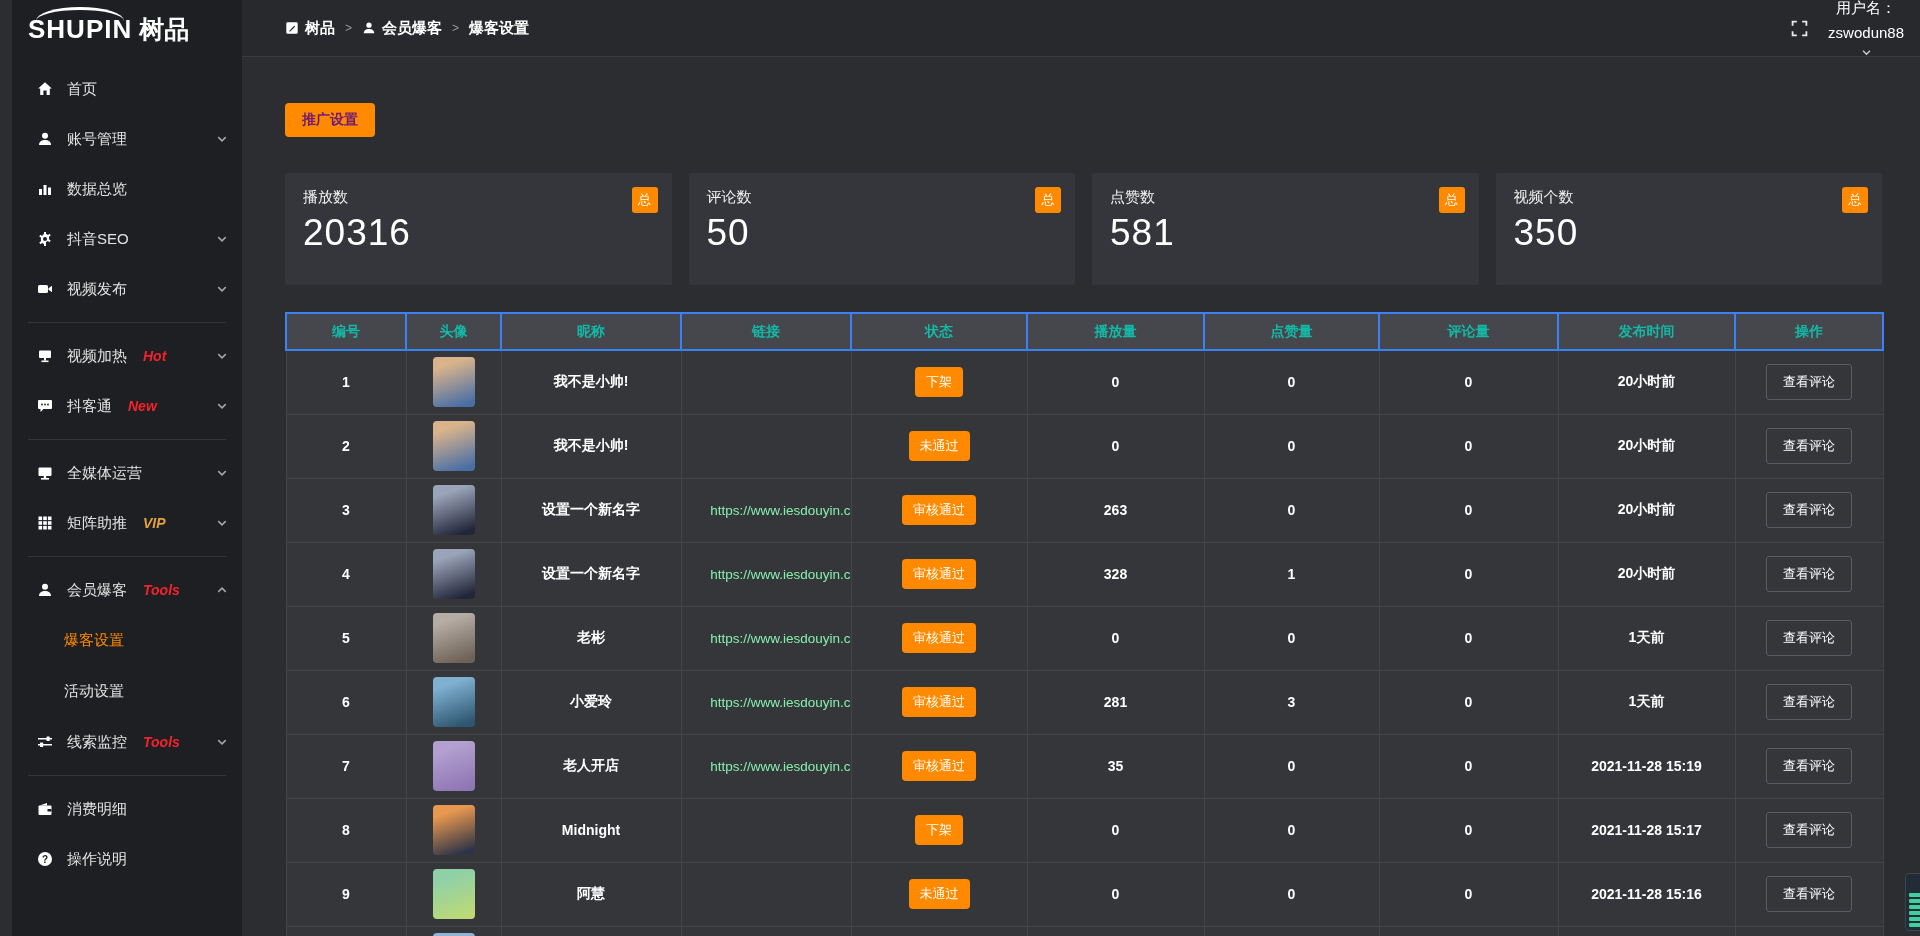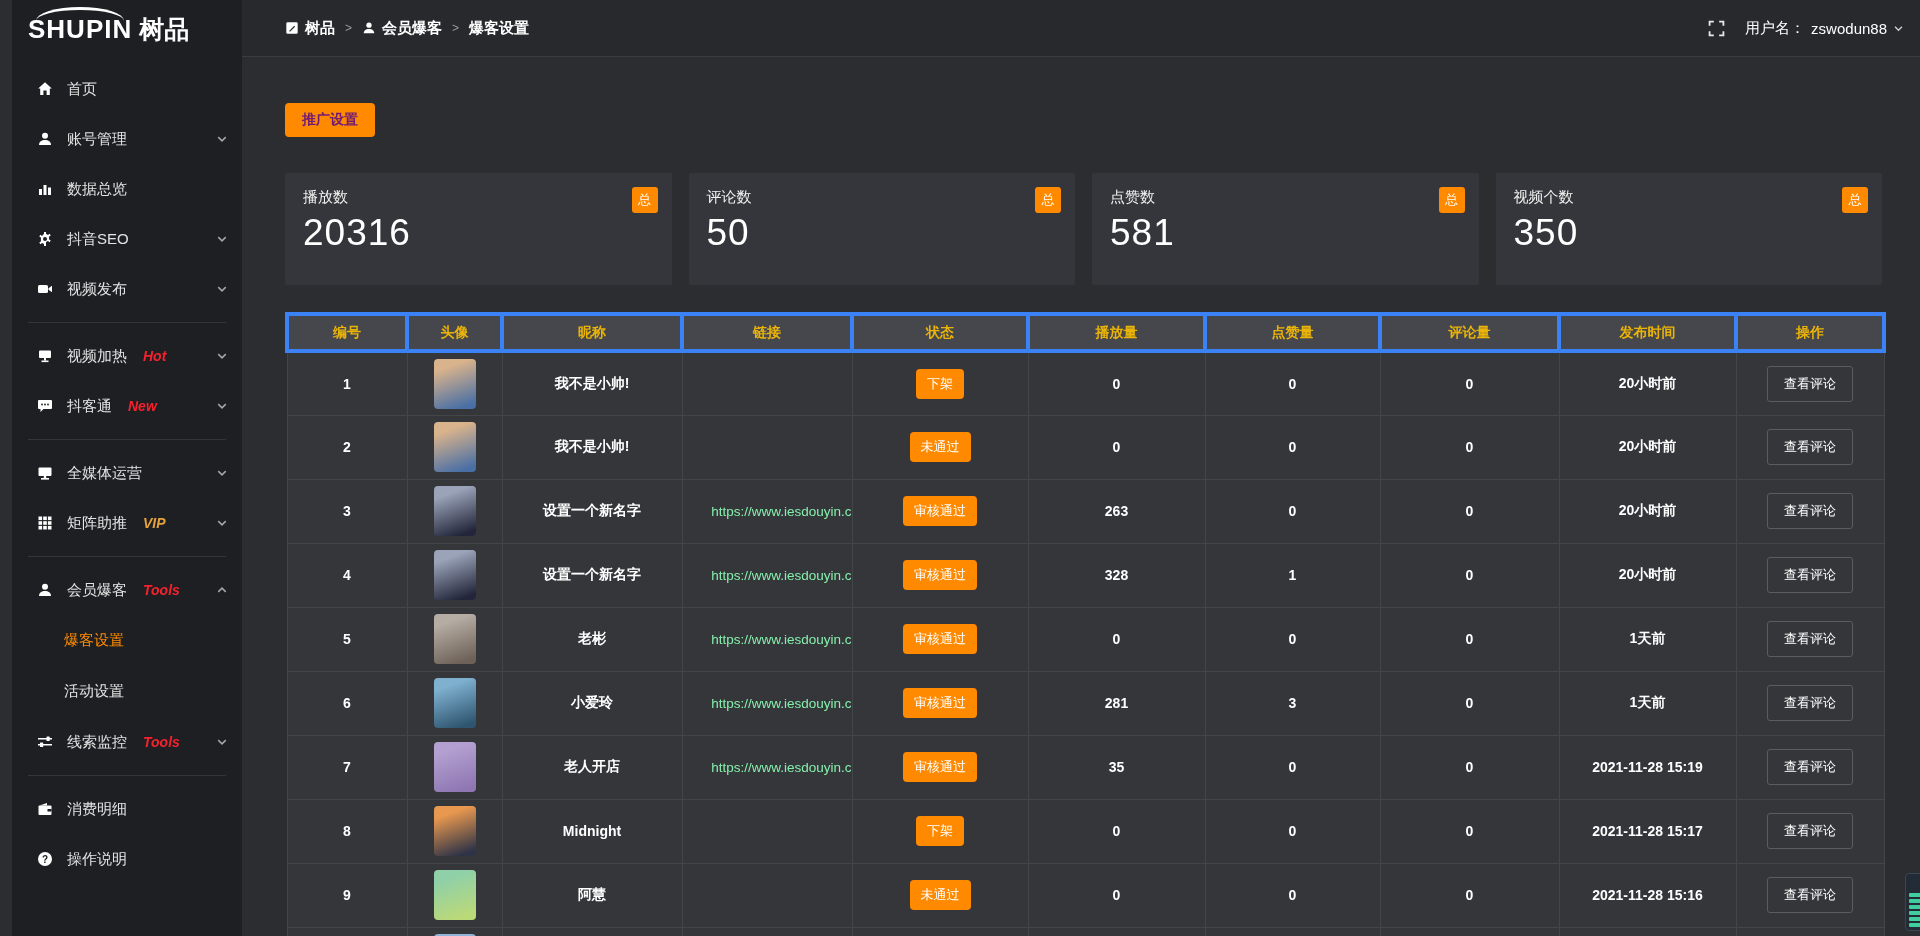--- a/index.html
+++ b/index.html
@@ -34,21 +34,21 @@
   .topbar { height:57px; display:flex; align-items:center;
     padding:0 16px 0 55px; background:#27292d; border-bottom:1px solid #3a3c41; }
   .crumb { display:flex; align-items:center; font-size:15px; font-weight:bold; }
   .crumb-item { display:flex; align-items:center; gap:6px; color:#fff; cursor:pointer; }
   .crumb-sep { color:#9a9a9a; margin:0 10px; font-size:12px; font-weight:normal; }
   .crumb .c-icon { display:flex; color:#fff; }
   .crumb .c-icon svg { width:14px; height:14px; }
   .topbar-right { margin-left:auto; display:flex; align-items:center; gap:20px; }
   .fs-btn { display:flex; color:#e8e8e8; cursor:pointer; }
   .fs-btn svg { width:17px; height:17px; }
-  .user-box { display:flex; align-items:center; gap:6px; font-size:15px; cursor:pointer; }
+  .user-box { display:flex; align-items:center; gap:6px; font-size:15px; cursor:pointer;flex-direction:column; }
   .user-box svg { width:11px; height:11px; color:#cfcfcf; }
 
   
   .content { padding-left:55px; }
   .promo-btn { display:inline-block; margin-top:46px; padding:8px 17px;
     background:#ff8a00; color:#701a75; font-size:14px; font-weight:bold;
     border:none; border-radius:4px; cursor:pointer; }
 
   .cards { display:flex; gap:17px; margin-top:36px; width:1597px; }
   .card { flex:1; height:112px; background:#34363b; border-radius:2px;
@@ -56,21 +56,21 @@
   .card-label { font-size:15px; color:#f2f2f2; }
   .card-value { font-size:37px; color:#fff; margin-top:5px; letter-spacing:1px; }
   .card-badge { position:absolute; top:14px; right:14px; width:26px; height:26px;
     background:#ff8a00; border-radius:3px; display:flex; align-items:center;
     justify-content:center; font-size:13px; color:#fff; }
 
   
   .table-wrap { margin-top:27px; width:1597px; }
   table { width:100%; border-collapse:collapse; table-layout:fixed; text-align:center; }
   th { background:#45474c; height:37px; font-size:14px; font-weight:bold;
-    color:#eab308; border:4px solid #3b82f6; }
+    color:#14b8a6; border:2px solid #3b82f6; }
   td { background:#34363a; border:1px solid #434549; height:64px;
     font-size:14px; font-weight:bold; color:#fff; overflow:hidden; }
   .ct-col0{width:120px}.ct-col1{width:95px}.ct-col2{width:180px}
   .ct-col3{width:170px}.ct-col4{width:176px}.ct-col5{width:177px}
   .ct-col6{width:175px}.ct-col7{width:179px}.ct-col8{width:177px}.ct-col9{width:148px}
   .avatar { width:42px; height:50px; border-radius:4px; margin:0 auto; }
   .link-cell { display:block; color:#86efac; font-size:13.5px; font-weight:normal;
     white-space:nowrap; overflow:hidden; text-align:right; padding-left:10px;
     text-decoration:none; cursor:pointer; }
   .status-btn { display:inline-block; padding:6px 11px; background:#ff8a00;

